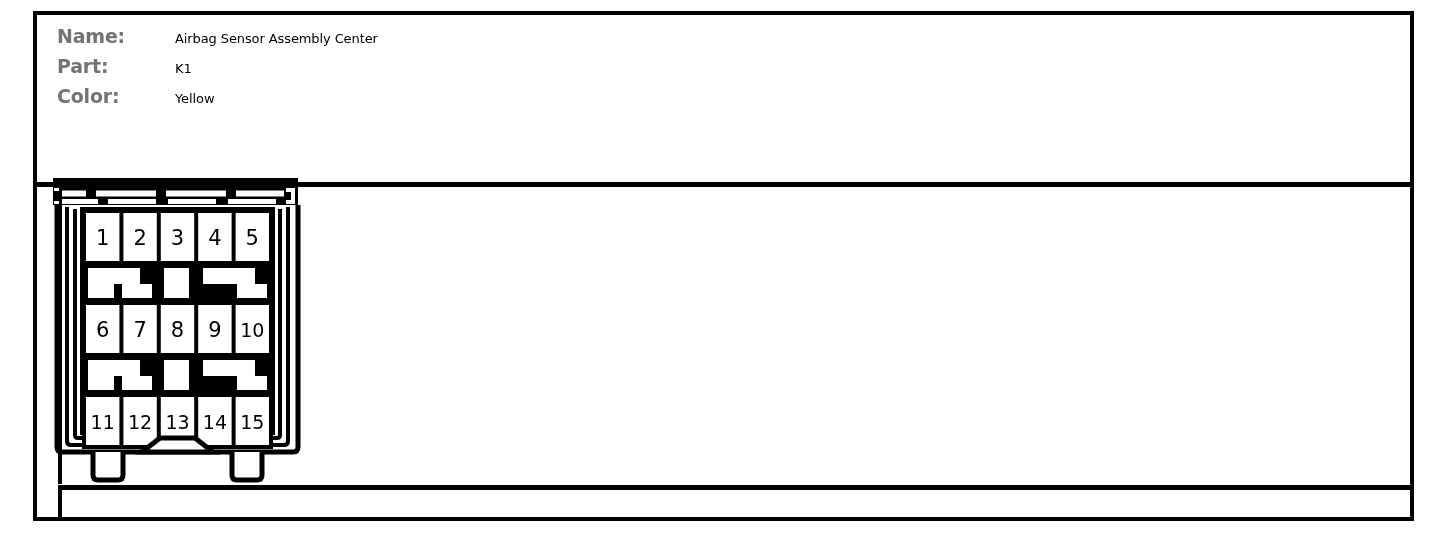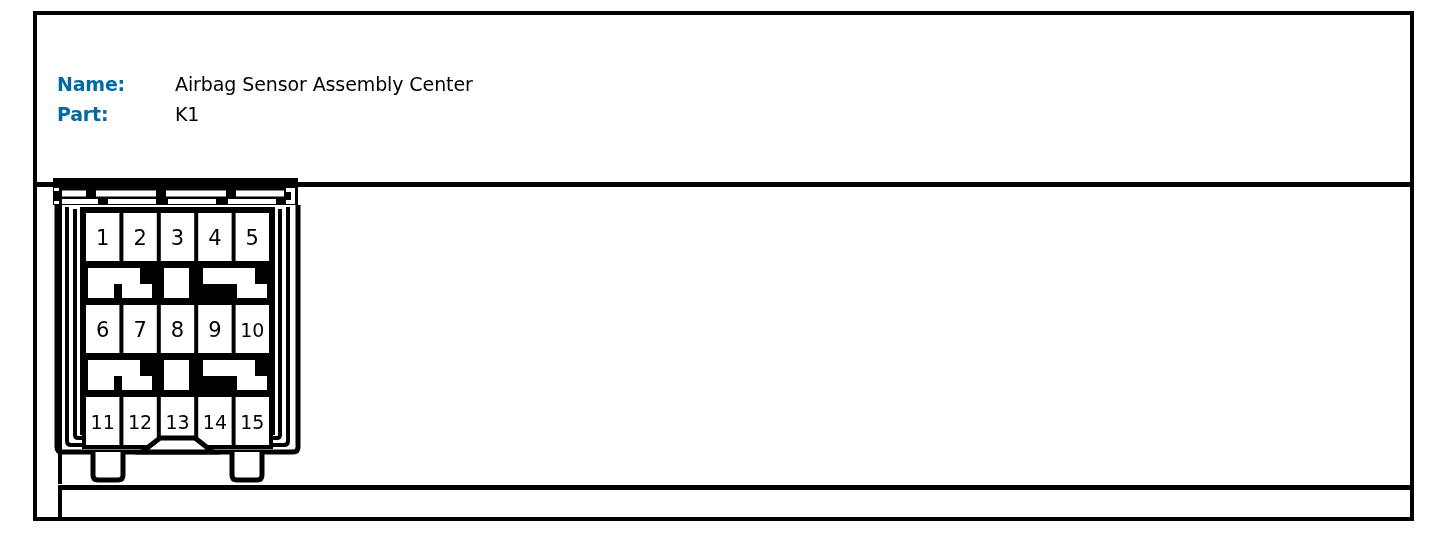--- a/index.html
+++ b/index.html
@@ -44,28 +44,27 @@
   .spec-row {
     display: flex;
     align-items: baseline;
     height: 30px;
   }
   .spec-label {
     width: 118px;
     flex: 0 0 118px;
     font-weight: bold;
     font-size: 19px;
-    color: #0369a1;
+    color: #737373;
     letter-spacing: -0.2px;
     white-space: nowrap;
-    margin-top: 48px;
   }
   .spec-value {
     font-weight: normal;
-    font-size: 19px;
+    font-size: 13px;
     color: #000000;
     white-space: nowrap;
     letter-spacing: -0.1px;
   }
 
   
   .divider-top {
     position: absolute;
     left: 0px;
     top: 167px;
@@ -141,20 +140,24 @@
         <span class="spec-label">Name:</span>
         <span class="spec-value">Airbag Sensor Assembly Center</span>
       </div>
 
       <div class="spec-row">
         <span class="spec-label">Part:</span>
         <span class="spec-value">K1</span>
       </div>
 
 
+      <div class="spec-row">
+        <span class="spec-label">Color:</span>
+        <span class="spec-value">Yellow</span>
+      </div>
 
     </div>
 
     <div class="divider-top"></div>
     <div class="illus-panel"></div>
     <div class="divider-bottom"></div>
     <div class="footer-strip"></div>
 
   </div>
 

